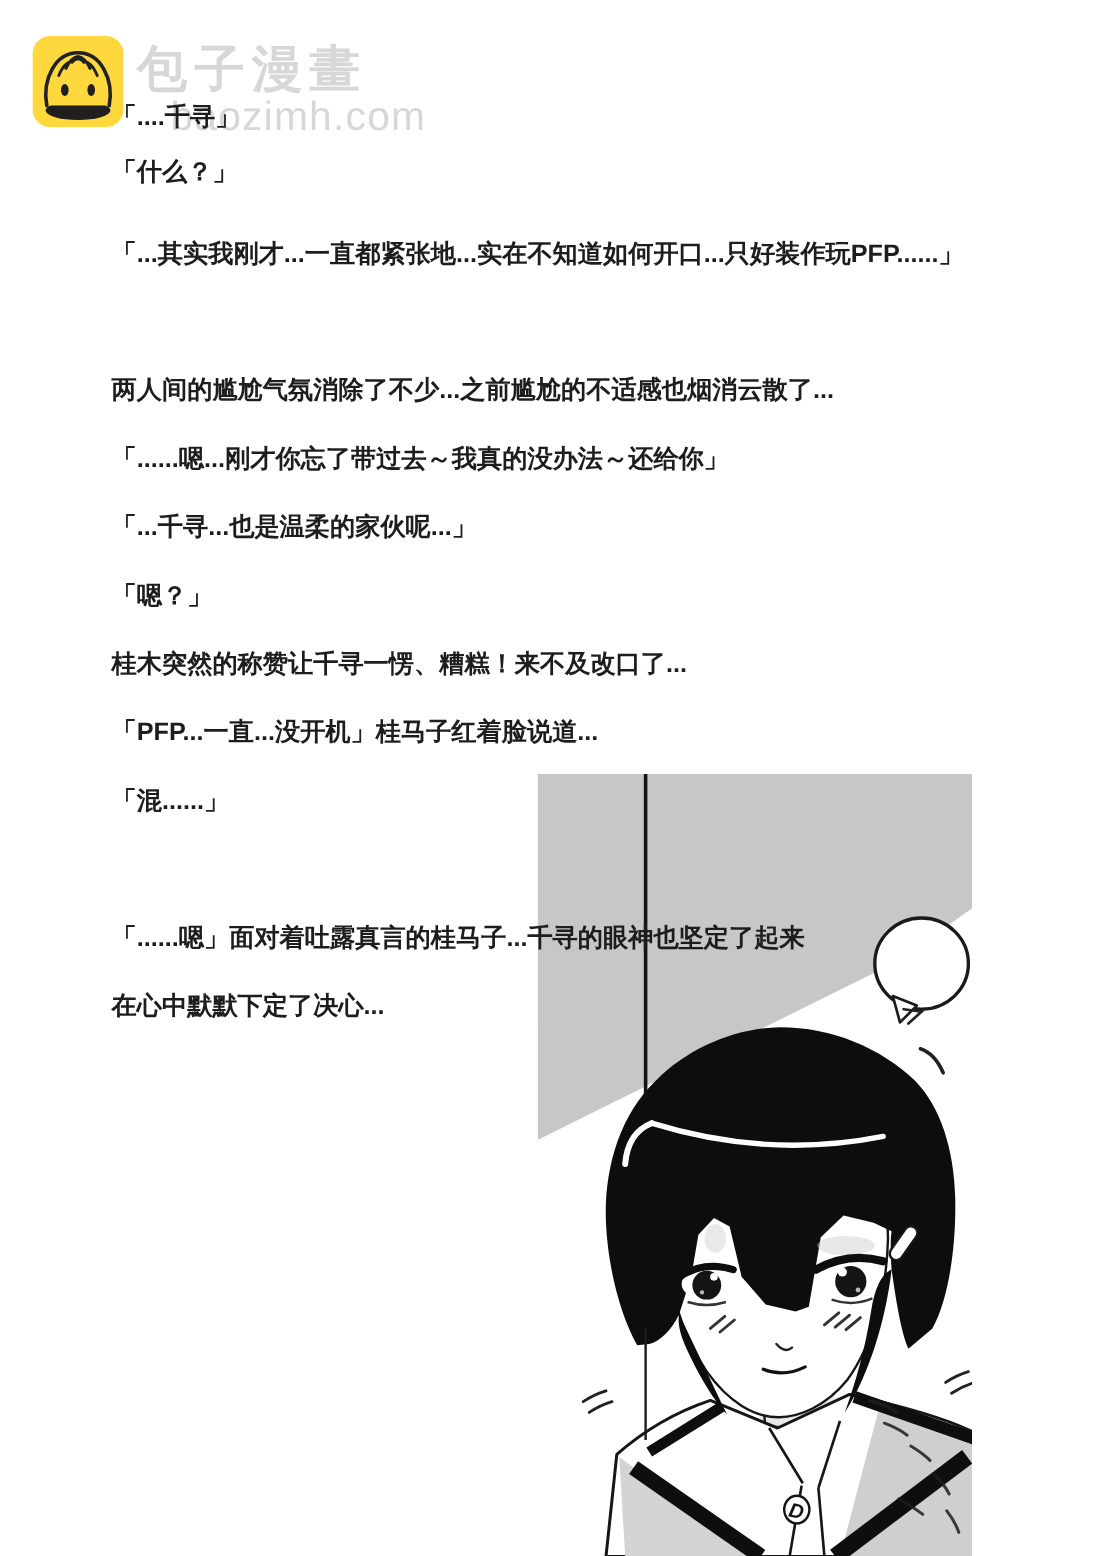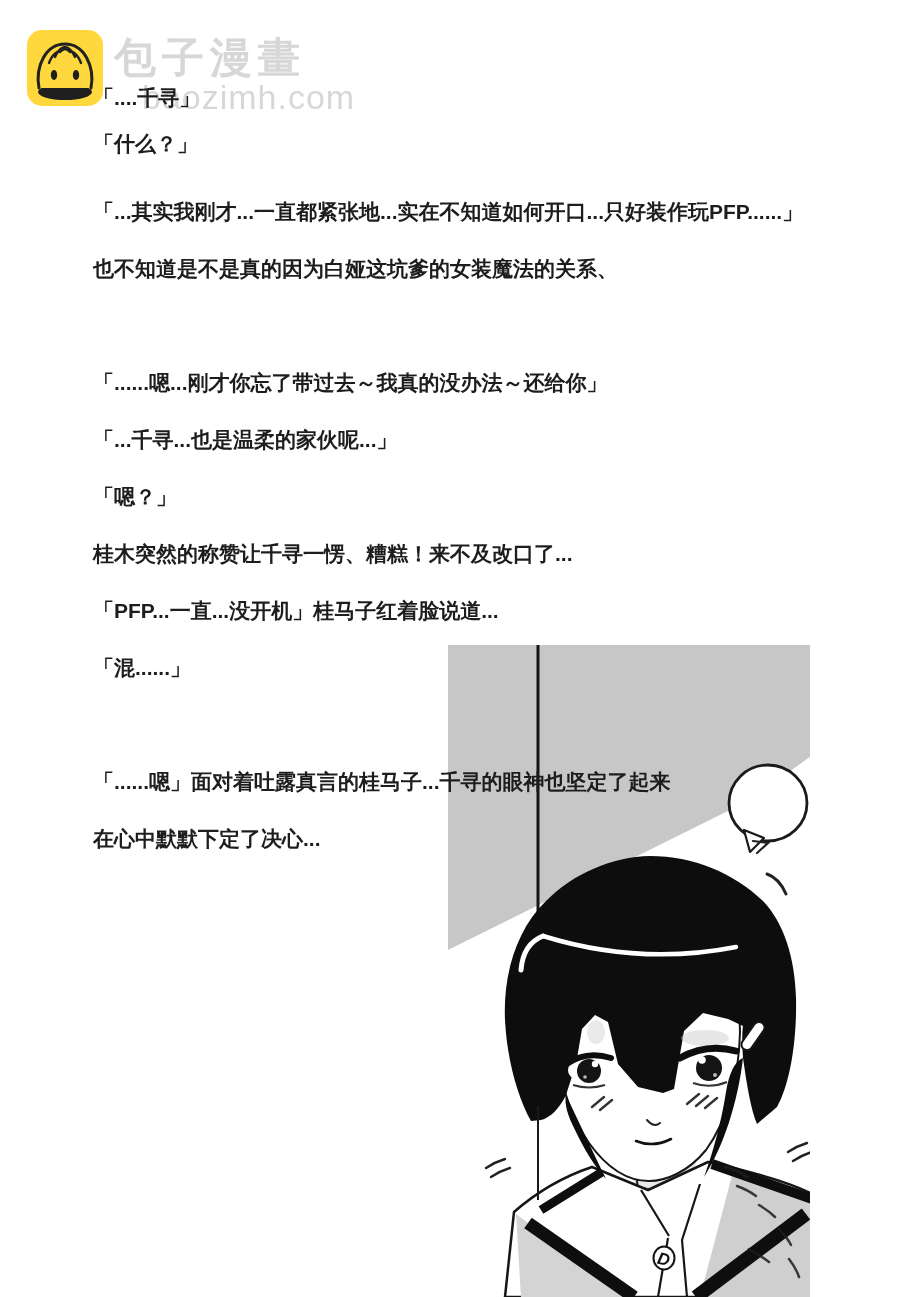--- a/index.html
+++ b/index.html
@@ -29,21 +29,21 @@
     <path d="M 33,22 q 5,-6 10,0 M 28,27 q 4,-9 10,-10 M 48,27 q -4,-9 -10,-10 M 22,33 q 3,-8 8,-11 M 54,33 q -3,-8 -8,-11" fill="none" stroke="#222222" stroke-width="2.4" stroke-linecap="round"></path>
     <ellipse cx="27" cy="45" rx="3.2" ry="5" fill="#1f1f1f"></ellipse>
     <ellipse cx="49" cy="45" rx="3.2" ry="5" fill="#1f1f1f"></ellipse>
   </svg>
   <div class="wm-brand">包子漫畫</div>
   <div class="wm-domain">baozimh.com</div>
 
   <div class="tl" style="top:86px">「....千寻」</div>
   <div class="tl" style="top:132px">「什么？」</div>
   <div class="tl" style="top:200px">「...其实我刚才...一直都紧张地...实在不知道如何开口...只好装作玩PFP......」</div>
-  <div class="tl" style="top:257px">也不知道是不是真的因为白娅这坑爹的女装魔法的关系、</div>
+  <div class="tl" style="top:314px">两人间的尴尬气氛消除了不少...之前尴尬的不适感也烟消云散了...</div>
   <div class="tl" style="top:371px">「......嗯...刚才你忘了带过去～我真的没办法～还给你」</div>
   <div class="tl" style="top:428px">「...千寻...也是温柔的家伙呢...」</div>
   <div class="tl" style="top:485px">「嗯？」</div>
   <div class="tl" style="top:599px">「PFP...一直...没开机」桂马子红着脸说道...</div>
   <div class="tl" style="top:542px">桂木突然的称赞让千寻一愣、糟糕！来不及改口了...</div>
   <div class="tl" style="top:656px">「混......」</div>
   <div class="tl" style="top:770px">「......嗯」面对着吐露真言的桂马子...千寻的眼神也坚定了起来</div>
   <div class="tl" style="top:827px">在心中默默下定了决心...</div>
 
   <svg class="panel" viewBox="448 636 469 661">

